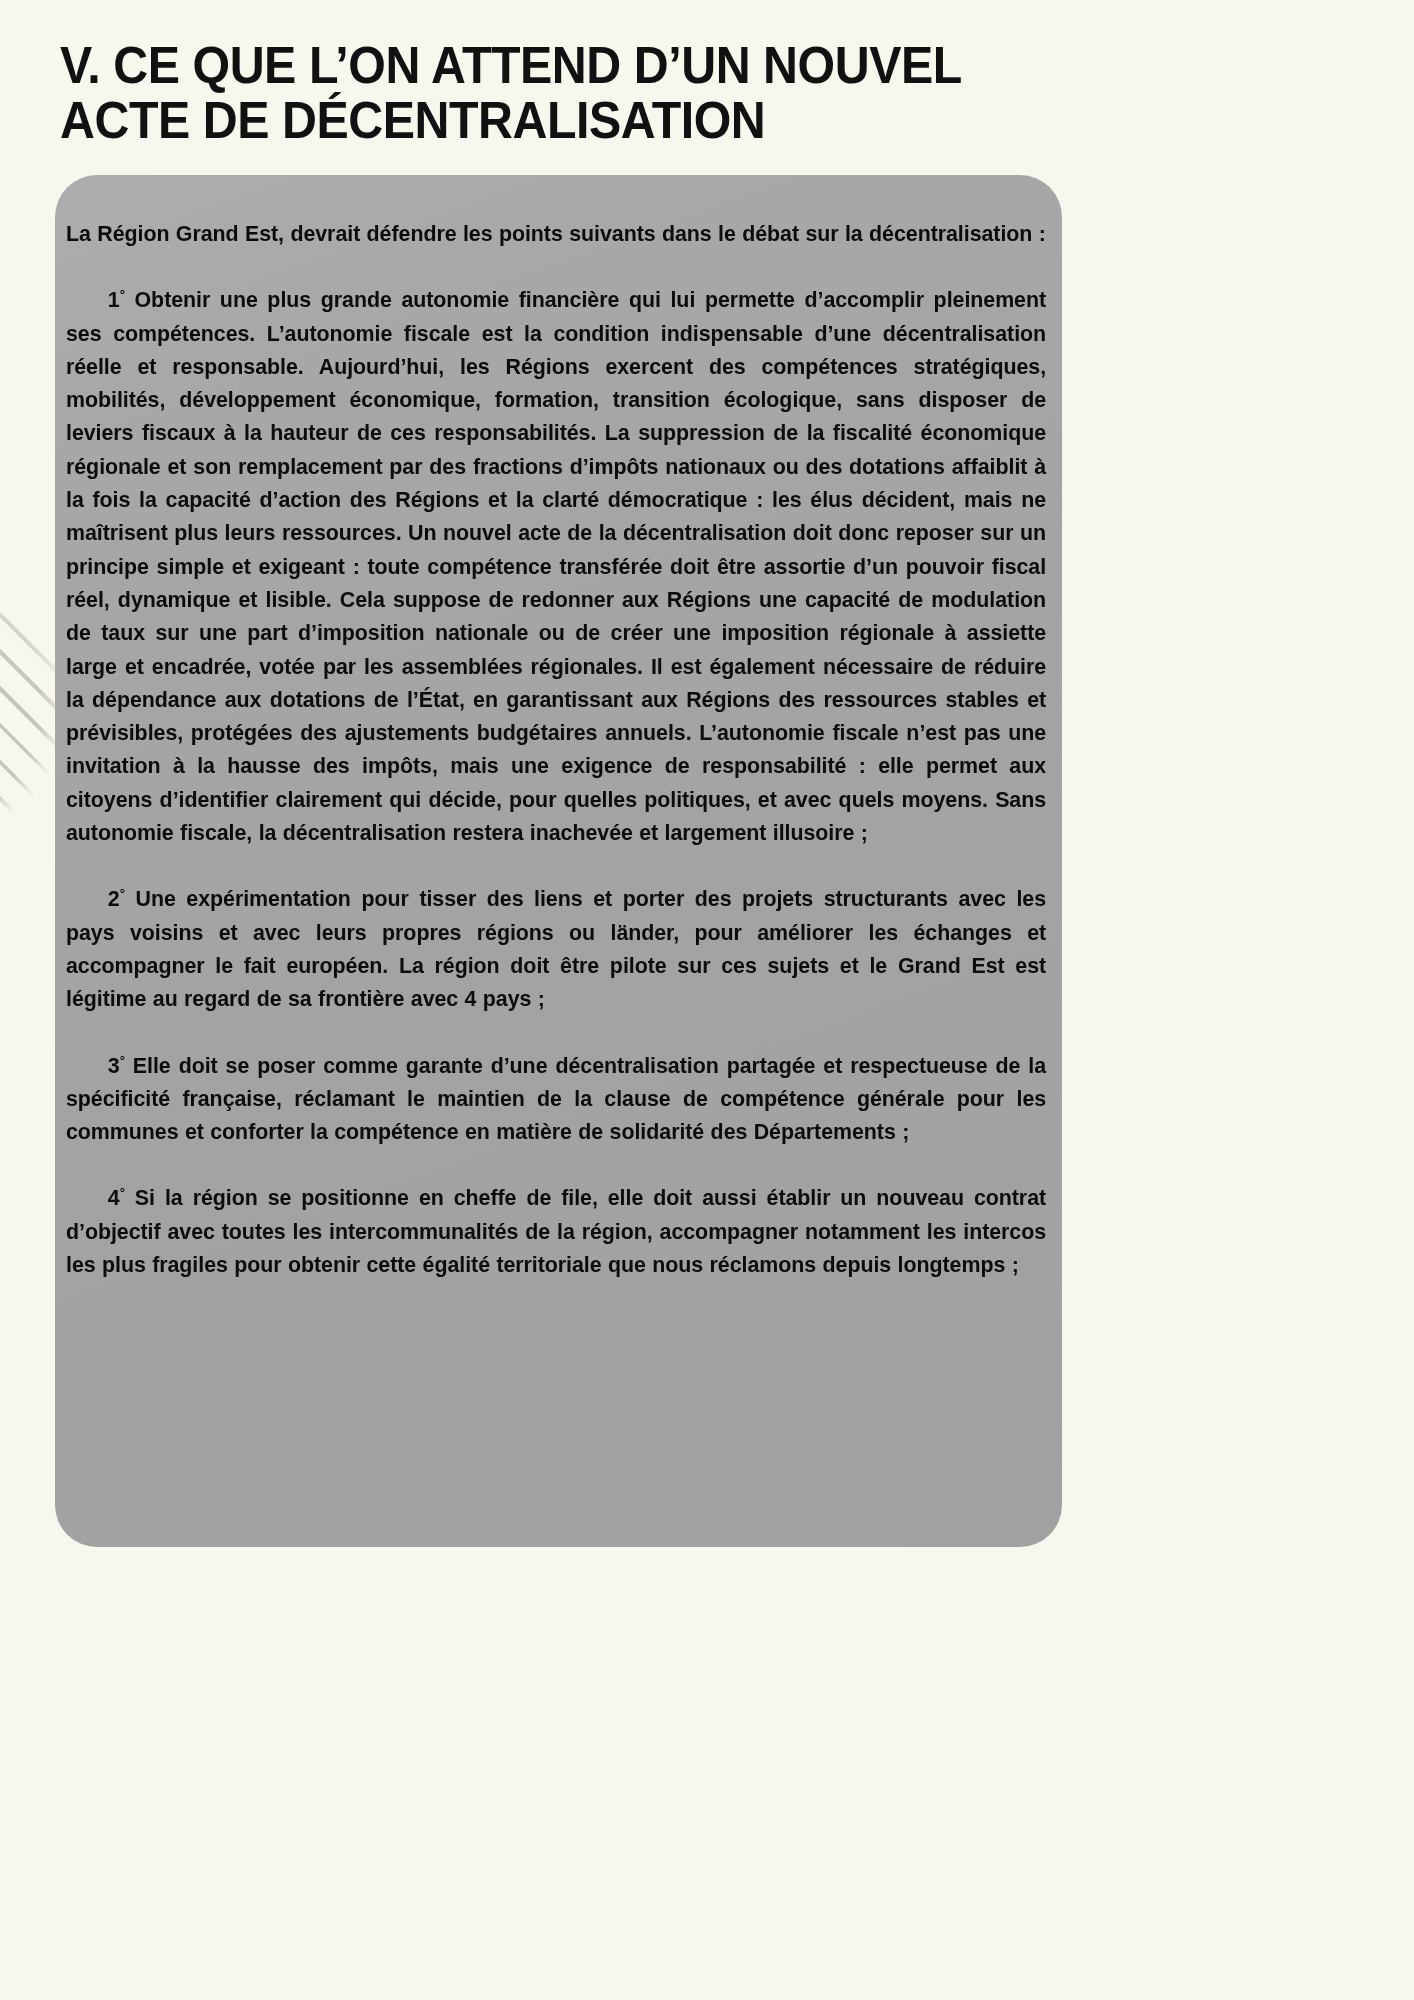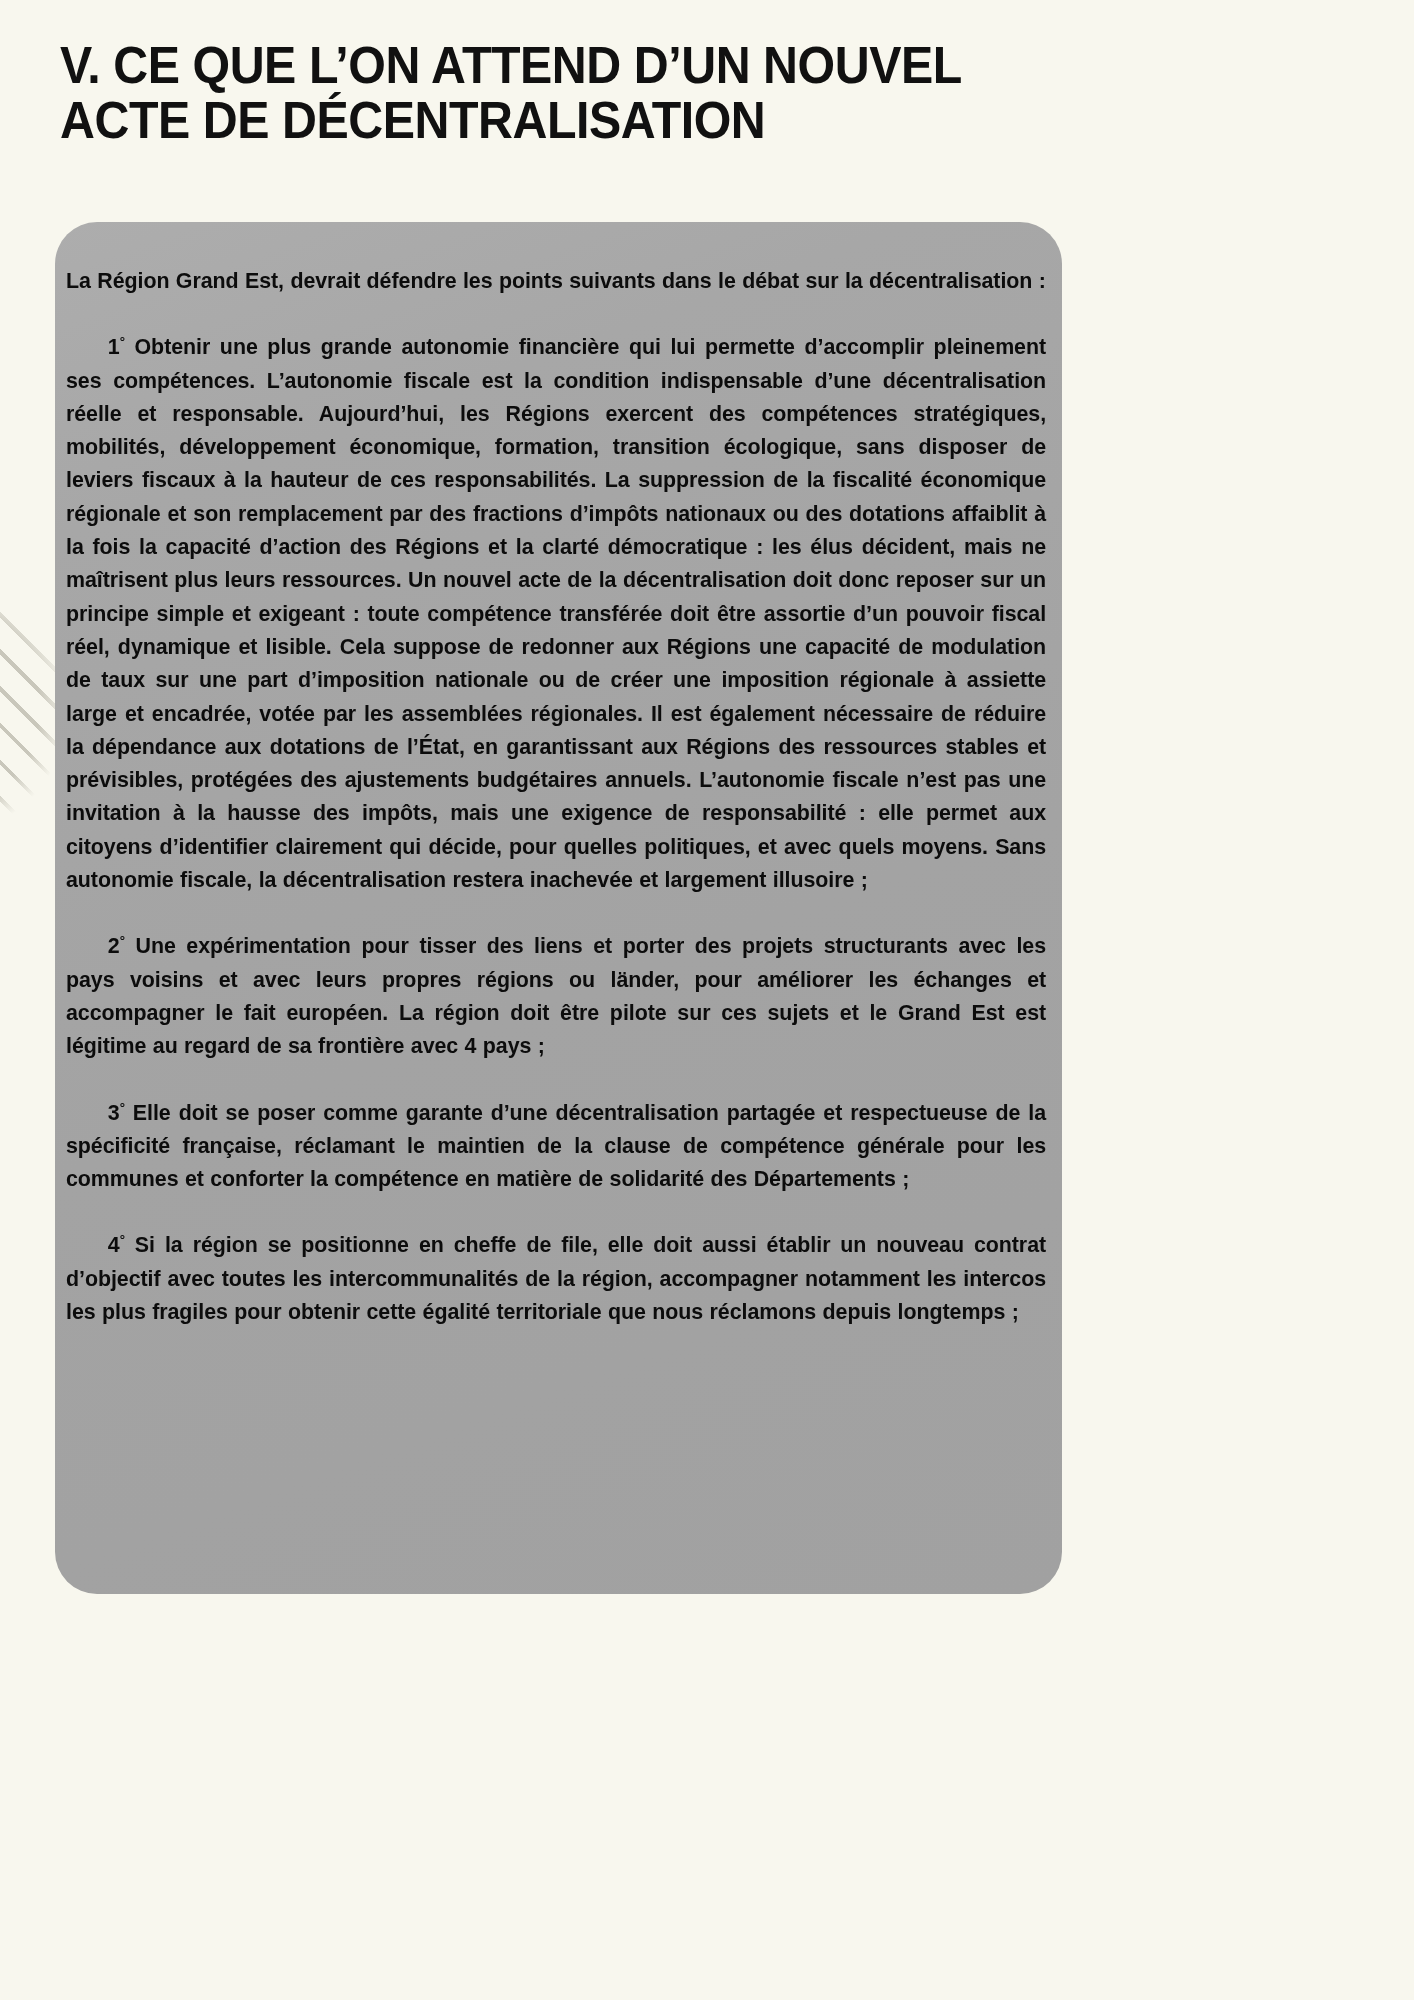--- a/index.html
+++ b/index.html
@@ -47,21 +47,20 @@
 
   
   .card {
     position:absolute;
     left:55px;
     top:175px;
     width:1007px;
     height:1372px;
     border-radius:42px;
     background:linear-gradient(160deg,#adadad 0%,#a7a7a7 18%,#a3a3a3 55%,#a1a1a1 100%);
-    margin-top:47px;
   }
 
   .card-inner {
     position:absolute;
     left:11px;
     top:43px;
     width:985px;
     height:1318px;
     padding:0 0 0 0;
   }

